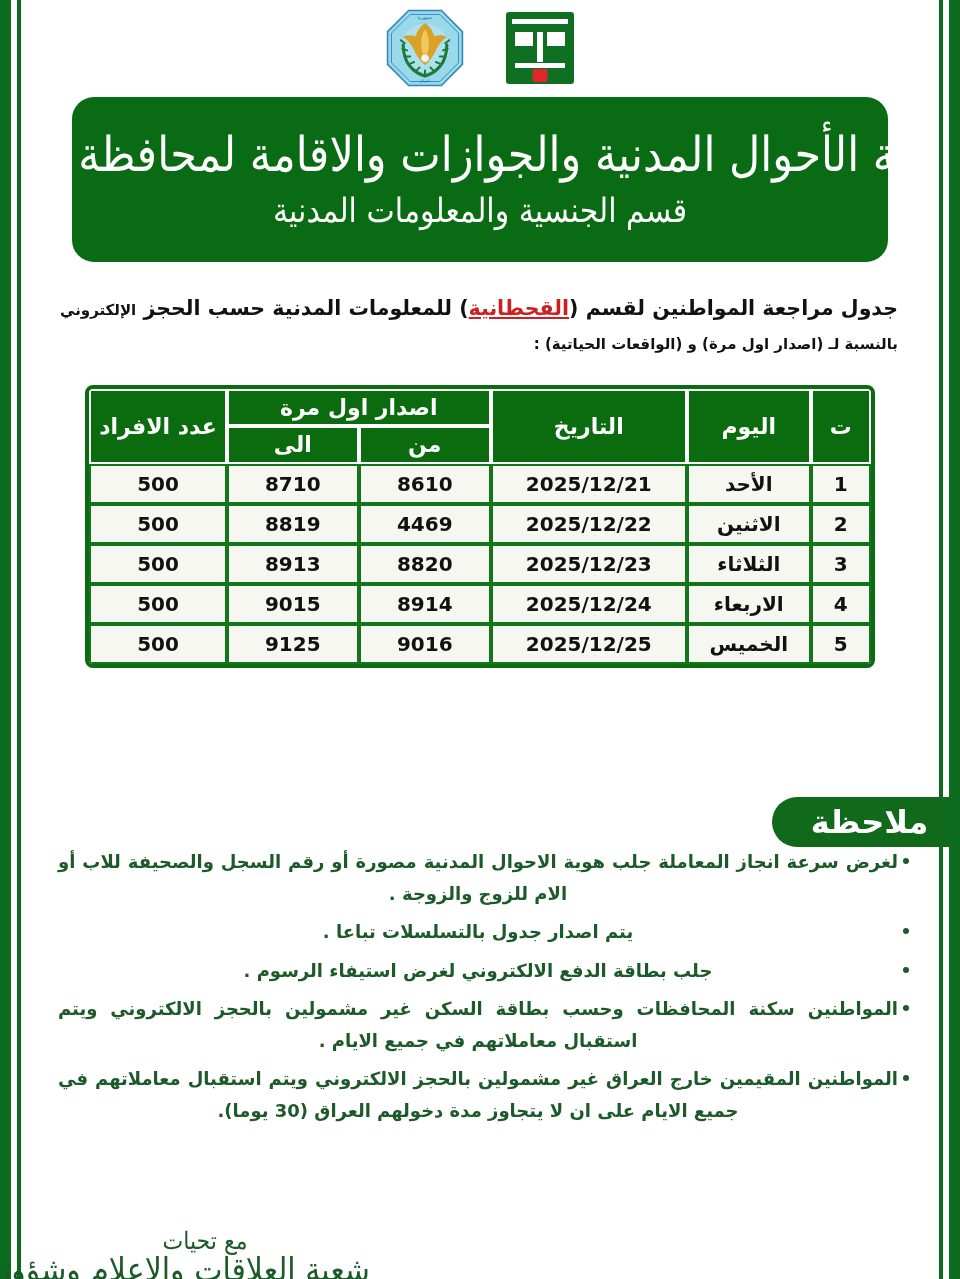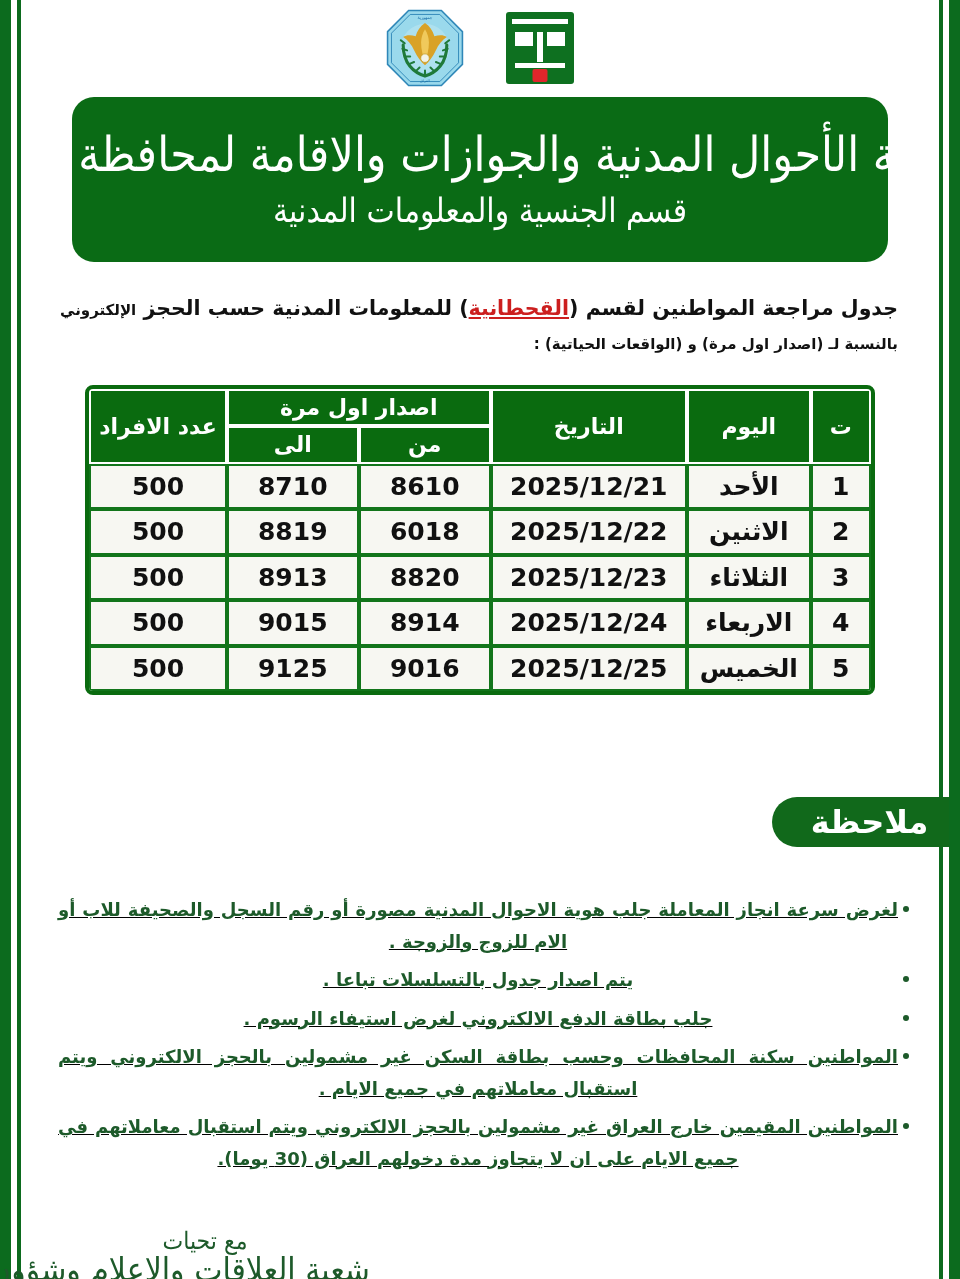--- a/index.html
+++ b/index.html
@@ -154,21 +154,21 @@
     font-weight: bold;
     padding: 4px 8px;
     border: 2px solid #ffffff;
     text-align: center;
     white-space: nowrap;
     line-height: 1.15;
   }
   table.sched td {
     background: #f7f7f2;
     color: #111111;
-    font-size: 25px;
+    font-size: 20px;
     font-weight: bold;
     padding: 7px 10px;
     border: 2px solid #12751b;
     text-align: center;
     white-space: nowrap;
     line-height: 1.1;
   }
   td.c-idx  { width: 36px;  font-size: 24px; }
   td.c-day  { width: 100px; font-size: 22px; }
   td.c-date { width: 172px; }
@@ -199,25 +199,24 @@
   .note-badge span {
     color: #ffffff;
     font-size: 32px;
     font-weight: bold;
     padding-left: 18px;
   }
 
   
   .notes {
     position: absolute;
-    top: 894px;
+    top: 846px;
     left: 58px;
     right: 46px;
     direction: rtl;
-    text-decoration: underline;
   }
   .note-item {
     display: flex;
     align-items: flex-start;
     color: #1d5a2a;
     font-size: 18px;
     font-weight: bold;
     line-height: 1.75;
     margin-bottom: 7px;
   }
@@ -337,21 +336,21 @@
           <td class="c-day">الأحد</td>
           <td class="c-date">2025/12/21</td>
           <td class="c-from">8610</td>
           <td class="c-to">8710</td>
           <td class="c-cnt">500</td>
         </tr>
         <tr>
           <td class="c-idx">2</td>
           <td class="c-day">الاثنين</td>
           <td class="c-date">2025/12/22</td>
-          <td class="c-from">6018</td>
+          <td class="c-from">4469</td>
           <td class="c-to">8819</td>
           <td class="c-cnt">500</td>
         </tr>
         <tr>
           <td class="c-idx">3</td>
           <td class="c-day">الثلاثاء</td>
           <td class="c-date">2025/12/23</td>
           <td class="c-from">8820</td>
           <td class="c-to">8913</td>
           <td class="c-cnt">500</td>

